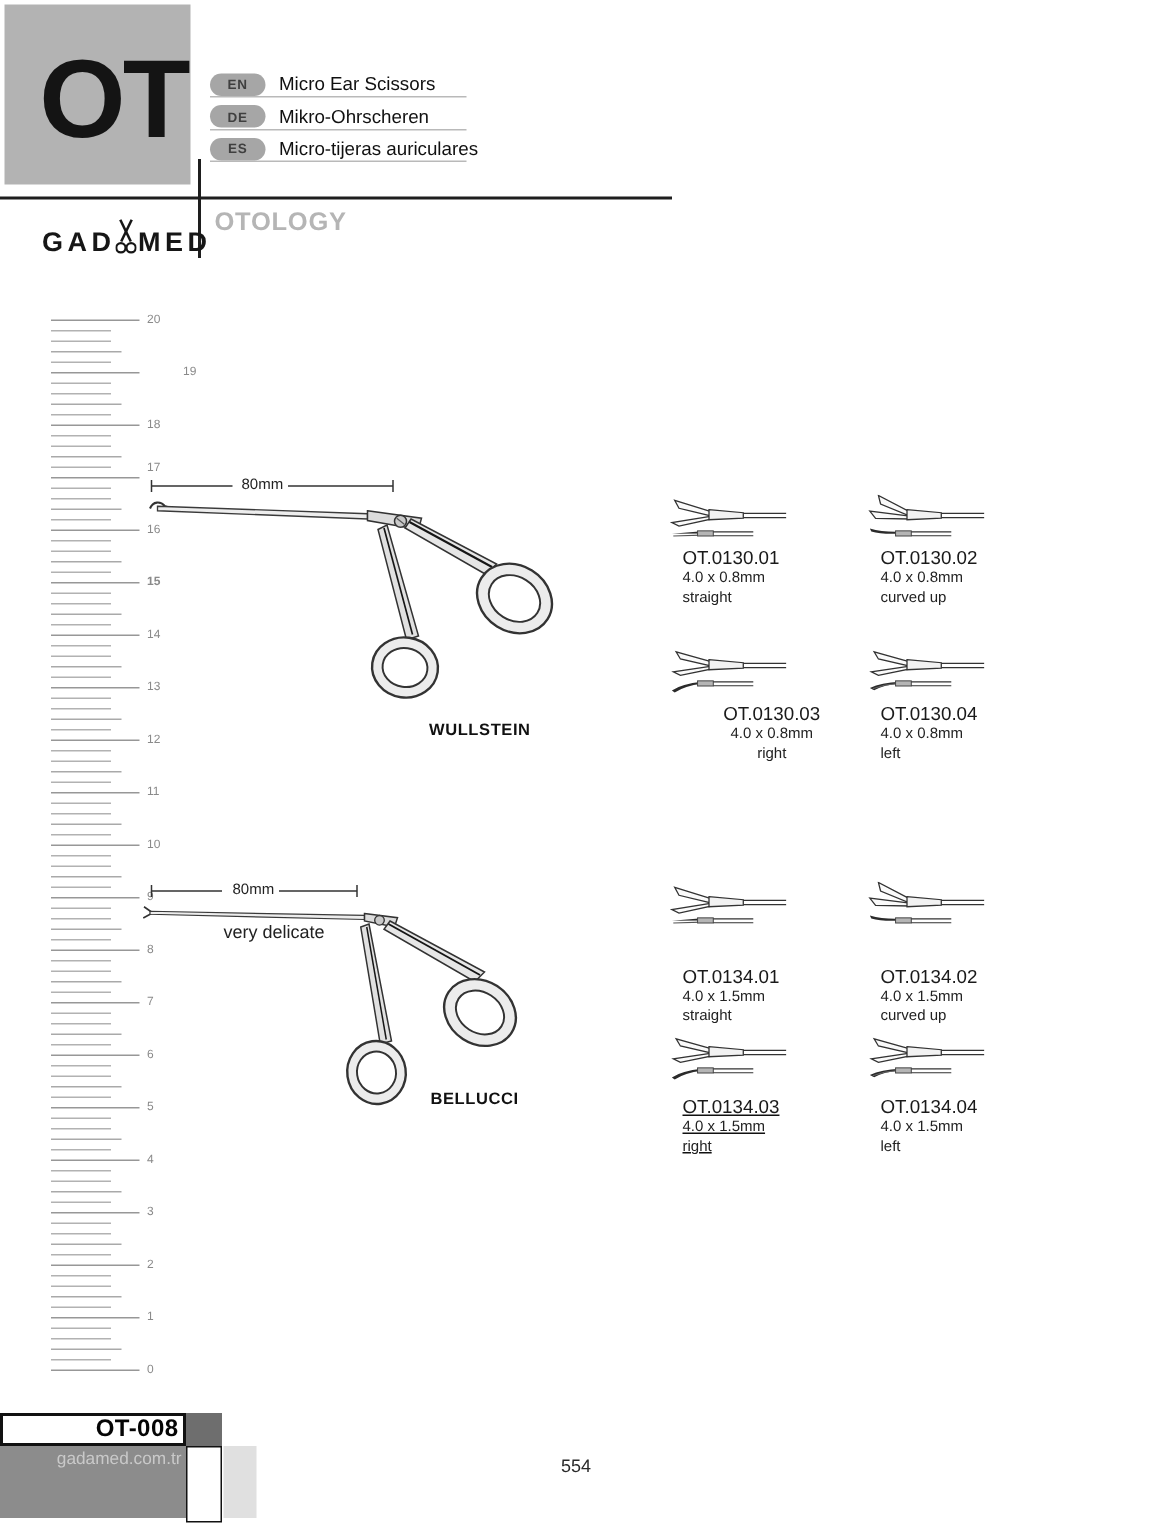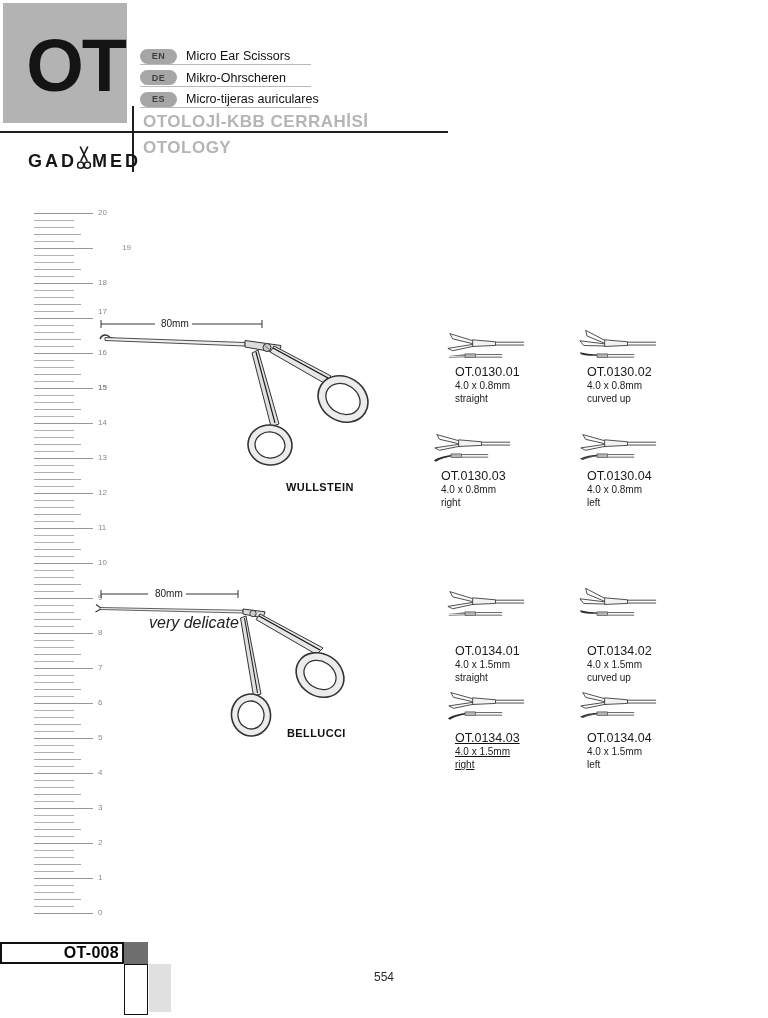--- a/index.html
+++ b/index.html
@@ -29,21 +29,21 @@
   .ruler{position:absolute;left:34px;top:213px;width:110px;height:706px;}
   .ruler .tick{position:absolute;left:0;height:1px;width:40px;background:#b2b2b2;}
   .ruler .tick.mid{width:47px;background:#a9a9a9;}
   .ruler .tick.major{width:59px;background:#979797;}
   .ruler .tick-label{position:absolute;left:64px;font-size:8px;color:#8a8a8a;line-height:8px;}
 
   
   .inst-svg{position:absolute;}
   .dim-label{position:absolute;font-size:10px;color:#222;background:#fff;padding:0 3px;}
   .inst-name{position:absolute;font-size:11px;font-weight:700;color:#111;letter-spacing:0.4px;}
-  .inst-note{position:absolute;font-size:16px;color:#222;font-style:italic;}
+  .inst-note{position:absolute;font-size:12px;color:#222;}
 
   
   .product{position:absolute;width:128px;}
   .product svg{display:block;width:80px;height:34px;}
   .p-text{margin-left:9px;}
   .mt-r1 .p-text{margin-top:2px;} .mt-r2 .p-text{margin-top:6px;}
   .mt-r3 .p-text{margin-top:23px;} .mt-r4 .p-text{margin-top:10px;}
   .p-code{font-size:12.5px;color:#1a1a1a;line-height:14px;}
   .p-size{font-size:10px;color:#222;line-height:13px;}
   .p-type{font-size:10px;color:#222;line-height:13px;}
@@ -121,21 +121,20 @@
     <div class="lang-badge">DE</div>
     <div class="lang-label">Mikro-Ohrscheren</div>
   </div>
   <div class="lang-row" style="top:91px;">
     <div class="lang-badge">ES</div>
     <div class="lang-label">Micro-tijeras auriculares</div>
   </div>
 
   <div class="hline"></div>
   <div class="vline"></div>
-  <div class="title-tr">OTOLOJİ-KBB CERRAHİSİ</div>
   <div class="title-en">OTOLOGY</div>
 
   <div class="brand">
     <span>GAD</span>
     <svg width="14" height="26" viewBox="0 0 14 26">
       <line x1="3.2" y1="1.5" x2="10.2" y2="16" stroke="#161616" stroke-width="1.7"></line>
       <line x1="10.8" y1="1.5" x2="3.8" y2="16" stroke="#161616" stroke-width="1.7"></line>
       <circle cx="3.6" cy="20.2" r="3.1" fill="none" stroke="#161616" stroke-width="1.5"></circle>
       <circle cx="10.4" cy="20.2" r="3.1" fill="none" stroke="#161616" stroke-width="1.5"></circle>
     </svg>
@@ -326,21 +325,21 @@
   <div class="product mt-r1" style="left:578px;top:329px;">
     <svg viewBox="0 0 84 34">
         <use href="#tip-curved-up"></use>
       </svg>
     <div class="p-text">
       <div class="p-code">OT.0130.02</div>
       <div class="p-size">4.0 x 0.8mm</div>
       <div class="p-type">curved up</div>
     </div>
   </div>
-  <div class="product mt-r2" style="left:432px;top:429px;">
+  <div class="product mt-r2" style="left:446px;top:429px;text-align:center;">
     <svg viewBox="0 0 84 34">
         <use href="#tip-right"></use>
       </svg>
     <div class="p-text">
       <div class="p-code">OT.0130.03</div>
       <div class="p-size">4.0 x 0.8mm</div>
       <div class="p-type">right</div>
     </div>
   </div>
   <div class="product mt-r2" style="left:578px;top:429px;">
@@ -392,17 +391,20 @@
       <div class="p-code">OT.0134.04</div>
       <div class="p-size">4.0 x 1.5mm</div>
       <div class="p-type">left</div>
     </div>
   </div>
 
   <div class="code-box">
     <span>OT-008</span>
   </div>
   <div class="dark-sq"></div>
+  <div class="site-box">
+    <span>gadamed.com.tr</span>
+  </div>
   <div class="white-sq"></div>
   <div class="light-sq"></div>
   <div class="page-num">554</div>
 
 </div>
 
 </body></html>

